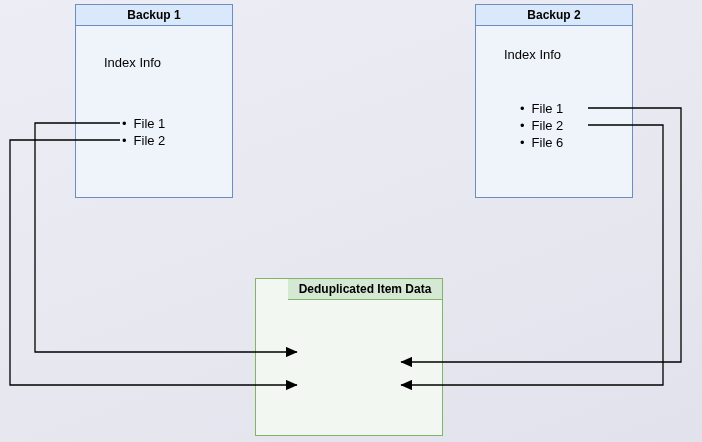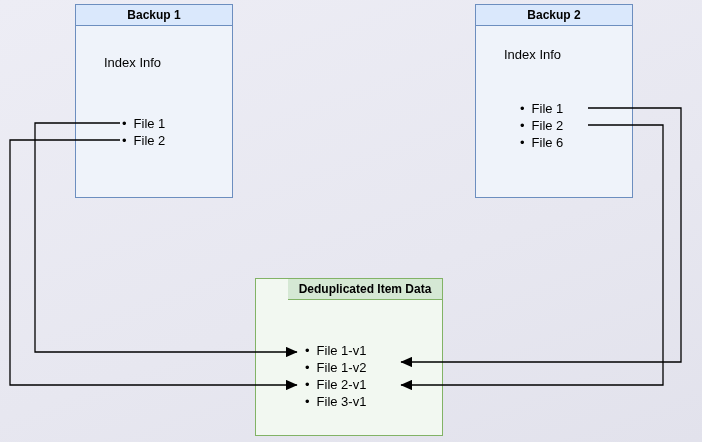--- a/index.html
+++ b/index.html
@@ -104,26 +104,20 @@
     <div class="index-label">Index Info</div>
     <ul class="file-list">
       <li>File 1</li>
       <li>File 2</li>
       <li>File 6</li>
     </ul>
   </div>
 
   <div class="box green" id="dedup">
     <div class="box-header">Deduplicated Item Data</div>
-    <ul class="file-list">
-      <li>File 1-v1</li>
-      <li>File 1-v2</li>
-      <li>File 2-v1</li>
-      <li>File 3-v1</li>
-    </ul>
   </div>
 
   <svg id="arrow-layer" width="702" height="442" viewBox="0 0 702 442">
     <defs>
       <marker id="arrowhead" markerWidth="10" markerHeight="8" refX="8.5" refY="4" orient="auto">
         <path d="M0,0 L9,4 L0,8 Z" fill="#000"></path>
       </marker>
     </defs>
     <polyline points="120,123 35,123 35,352 297,352" marker-end="url(#arrowhead)"></polyline>
     <polyline points="120,140 10,140 10,385 297,385" marker-end="url(#arrowhead)"></polyline>

